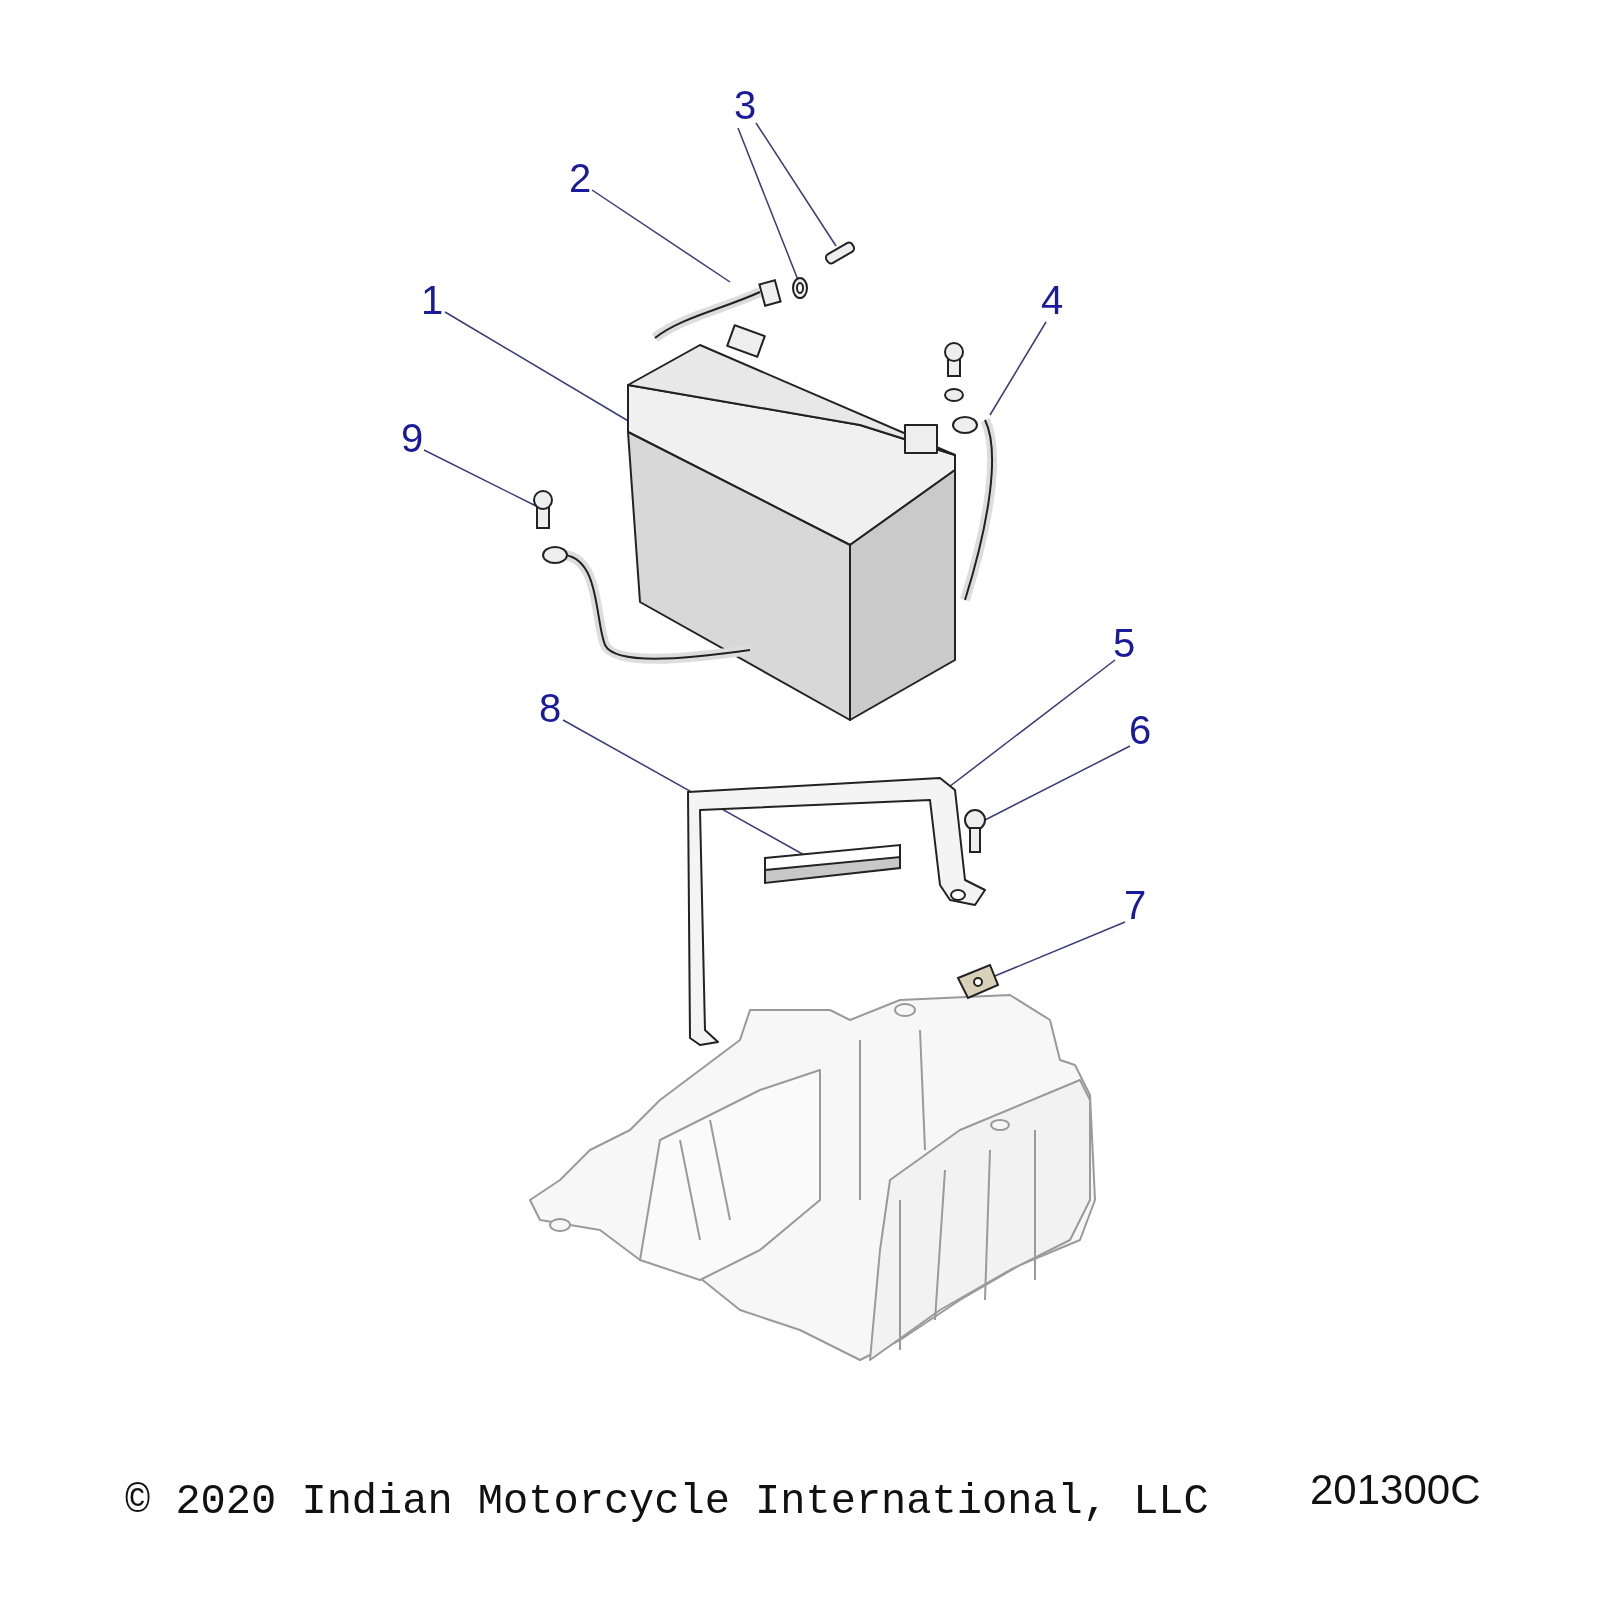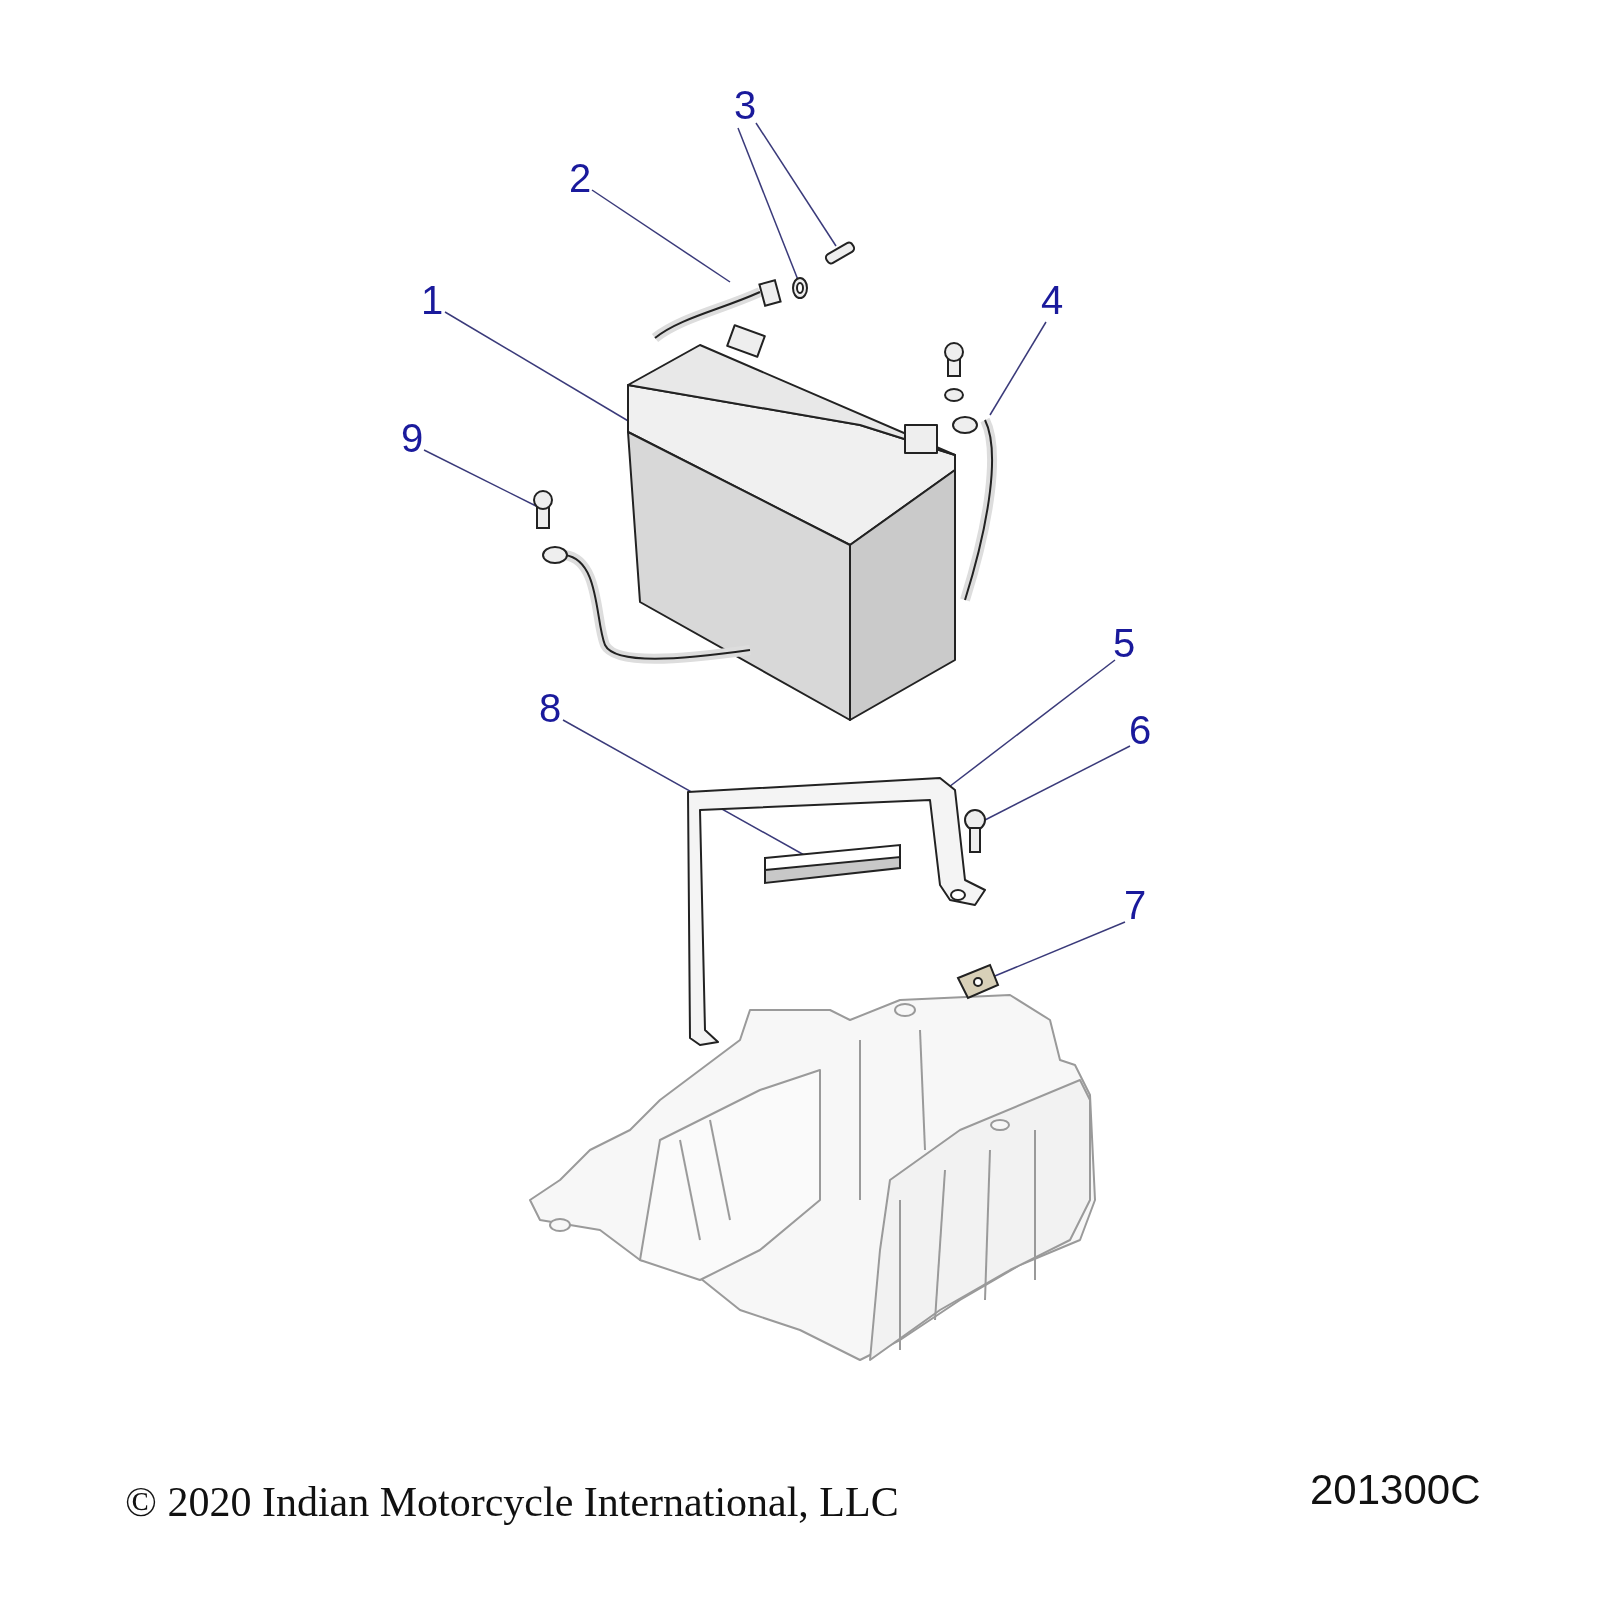--- a/index.html
+++ b/index.html
@@ -1,19 +1,19 @@
 <!DOCTYPE html>
 <html><head>
 <meta charset="utf-8">
 <style>
   html, body { margin: 0; padding: 0; background: #ffffff; }
   body { width: 1600px; height: 1600px; position: relative; overflow: hidden; font-family: "Liberation Sans", sans-serif; }
   #diagram { position: absolute; left: 0; top: 0; width: 1600px; height: 1600px; }
   .callout-label { position: absolute; font-family: "Liberation Sans", sans-serif; font-size: 40px; line-height: 40px; color: #1a1a9c; transform: translate(-50%, -50%); cursor: pointer; }
-  .footer-left { position: absolute; left: 125px; top: 1478px; font-size: 42px; color: #111; font-family: Liberation Serif, serif; }
+  .footer-left { position: absolute; left: 125px; top: 1478px; font-size: 42px; color: #111; font-family: Liberation Mono, monospace; }
   .footer-right { position: absolute; left: 1310px; top: 1466px; font-size: 42px; color: #111; font-family: "Liberation Sans", sans-serif; }
 </style>
 </head>
 <body>
 
 <svg id="diagram" viewBox="0 0 1600 1600" xmlns="http://www.w3.org/2000/svg">
 
   <g fill="#f7f7f7" stroke="#9a9a9a" stroke-width="2" stroke-linejoin="round">
     <path d="M750 1010 L830 1010 L850 1020 L900 1000 L1010 995 L1050 1020 L1060 1060 L1075 1065 L1090 1095 L1095 1200 L1080 1240 L1020 1265 L960 1300 L900 1340 L860 1360 L800 1330 L740 1310 L690 1270 L640 1260 L600 1230 L540 1220 L530 1200 L560 1180 L590 1150 L630 1130 L660 1100 L700 1070 L740 1040 Z"></path>
     <path d="M870 1360 L880 1250 L890 1180 L960 1130 L1080 1080 L1090 1100 L1090 1200 L1070 1240 L1010 1270 L940 1310 Z" fill="#f2f2f2"></path>

